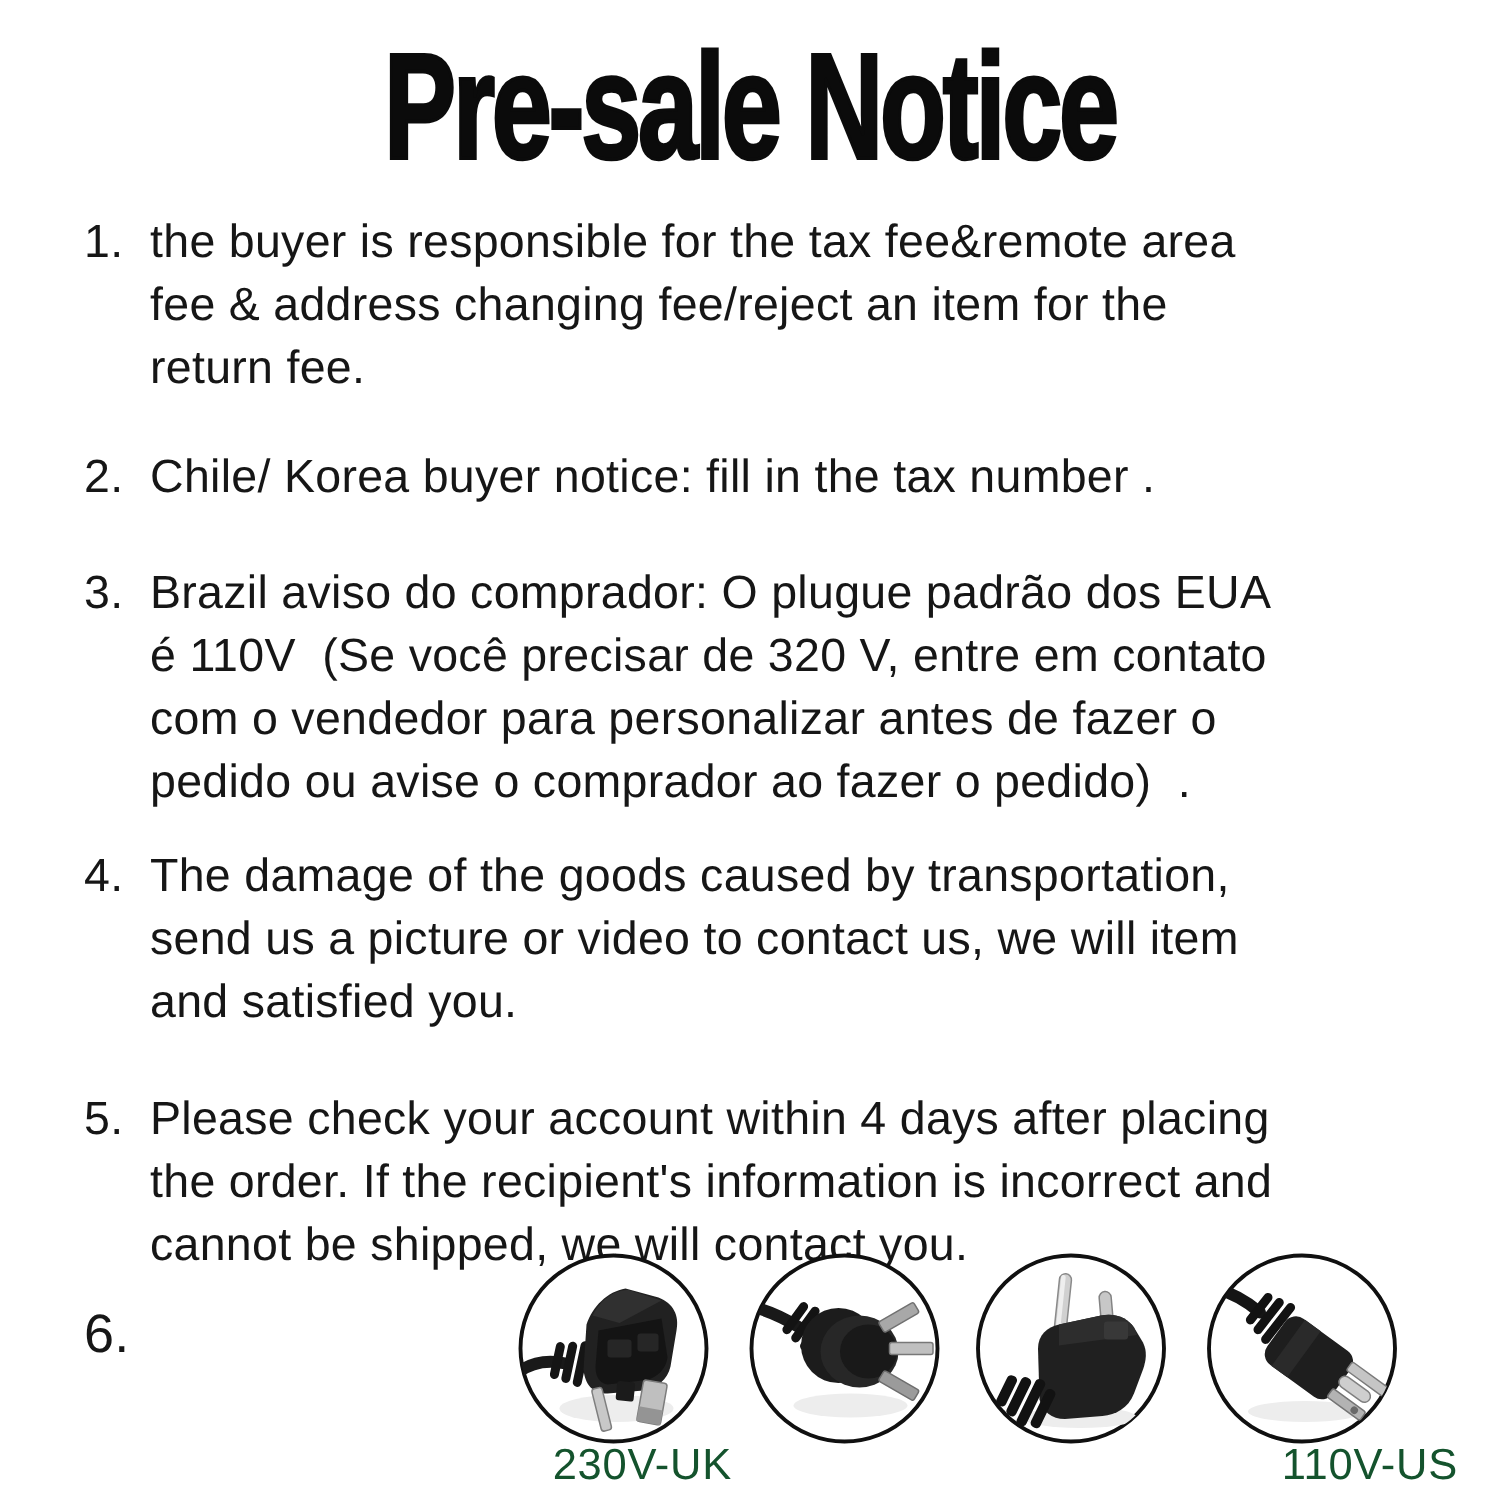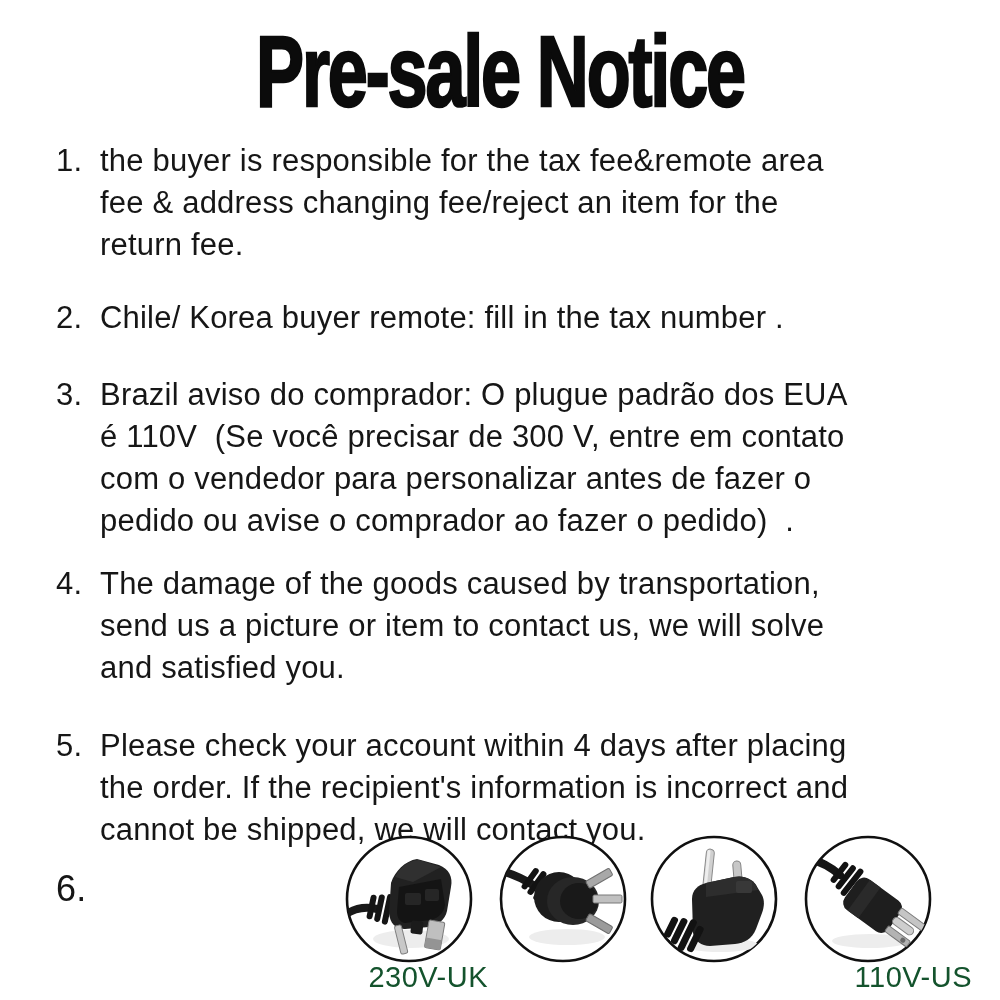--- a/index.html
+++ b/index.html
@@ -34,35 +34,35 @@
 
   <div class="item i1">
     <span class="num">1.</span>
     <span class="txt">the buyer is responsible for the tax fee&amp;remote area
 fee &amp; address changing fee/reject an item for the
 return fee.</span>
   </div>
 
   <div class="item i2">
     <span class="num">2.</span>
-    <span class="txt">Chile/ Korea buyer remote: fill in the tax number .</span>
+    <span class="txt">Chile/ Korea buyer notice: fill in the tax number .</span>
   </div>
 
   <div class="item i3">
     <span class="num">3.</span>
     <span class="txt">Brazil aviso do comprador: O plugue padrão dos EUA
-é 110V  (Se você precisar de 300 V, entre em contato
+é 110V  (Se você precisar de 320 V, entre em contato
 com o vendedor para personalizar antes de fazer o
 pedido ou avise o comprador ao fazer o pedido)  .</span>
   </div>
 
   <div class="item i4">
     <span class="num">4.</span>
     <span class="txt">The damage of the goods caused by transportation,
-send us a picture or item to contact us, we will solve
+send us a picture or video to contact us, we will item
 and satisfied you.</span>
   </div>
 
   <div class="item i5">
     <span class="num">5.</span>
     <span class="txt">Please check your account within 4 days after placing
 the order. If the recipient's information is incorrect and
 cannot be shipped, we will contact you.</span>
   </div>
 

